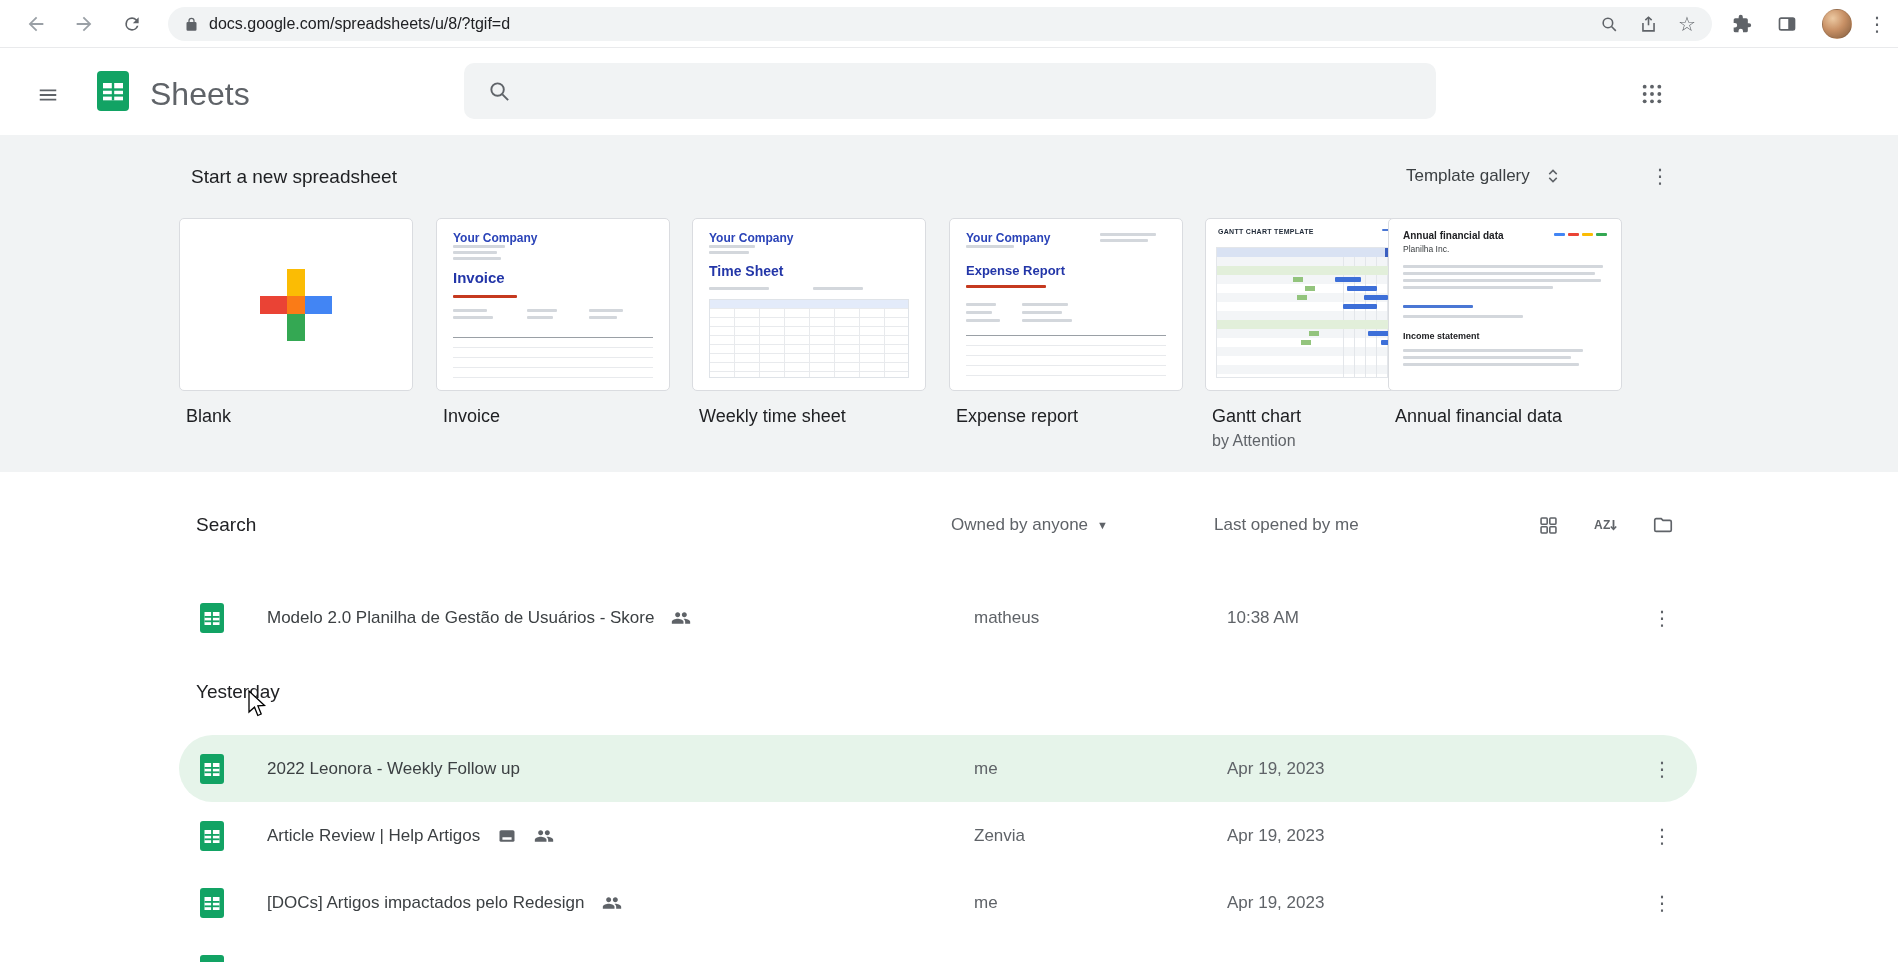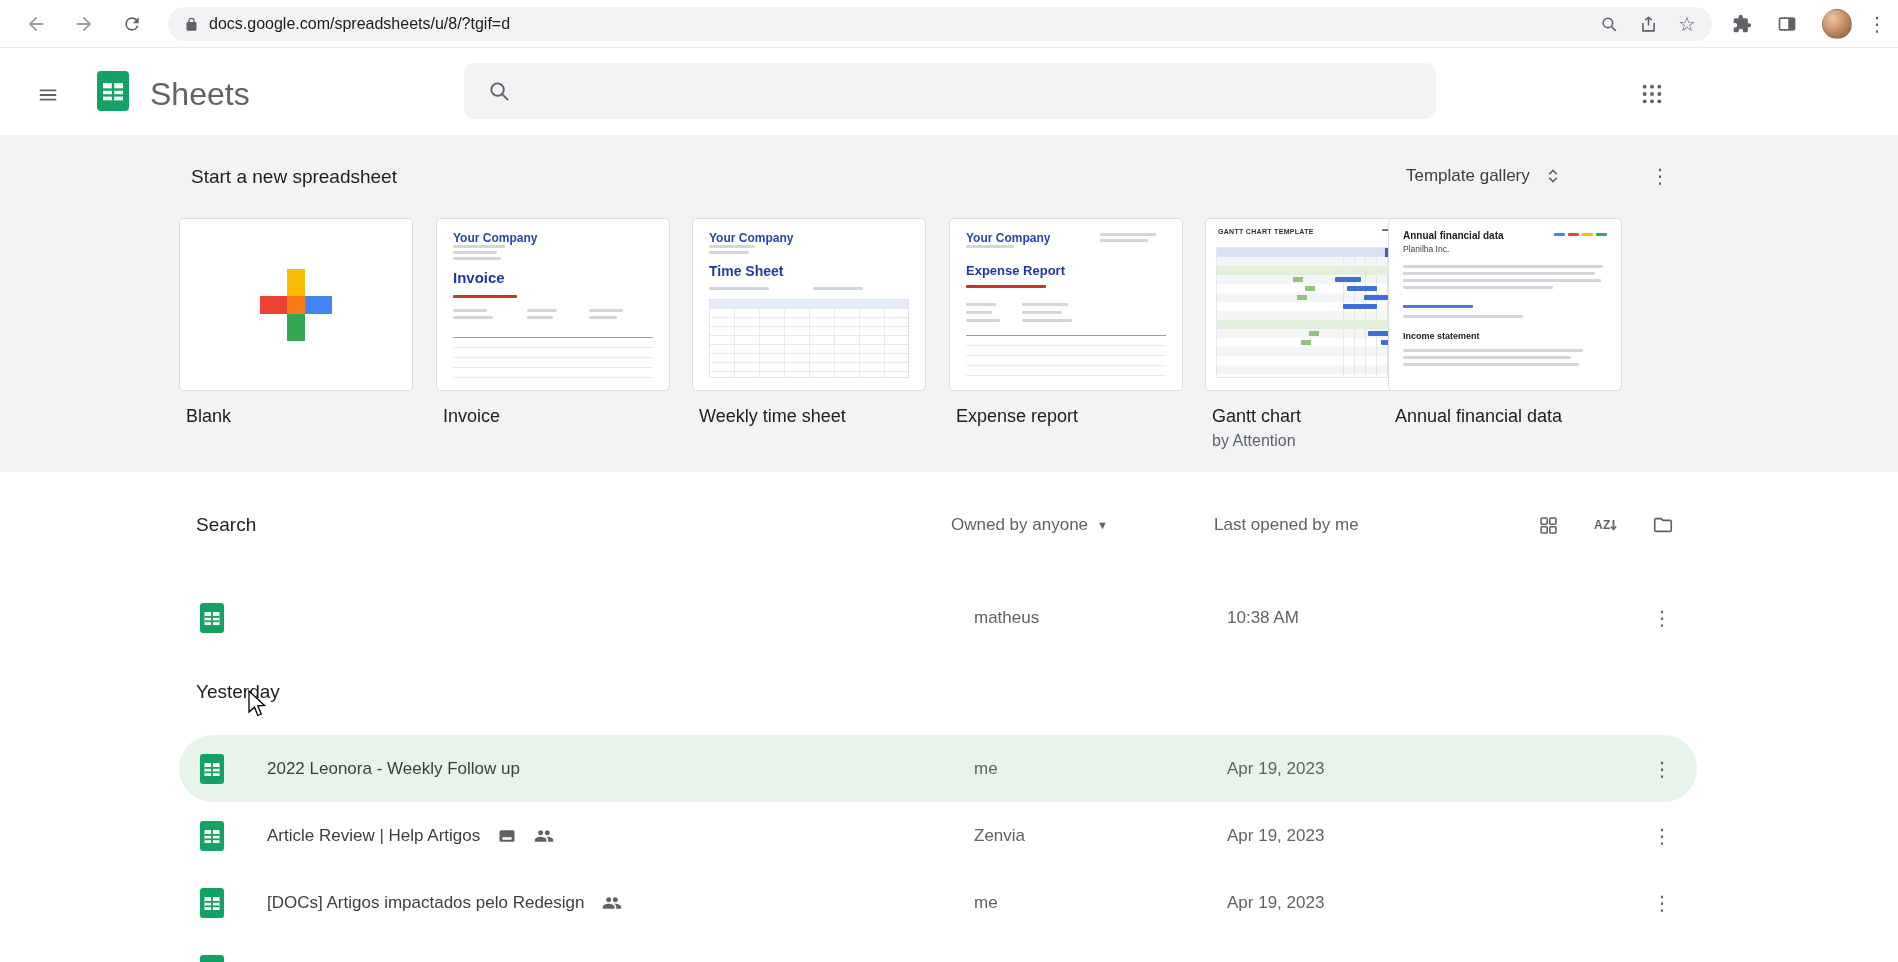--- a/index.html
+++ b/index.html
@@ -391,20 +391,26 @@
     <button class="view-btn" style="left:1643px">
       <svg width="22" height="22" viewBox="0 0 24 24" fill="none" stroke="#5f6368" stroke-width="1.8">
         <path d="M10 5H4.5A1.5 1.5 0 0 0 3 6.5v11A1.5 1.5 0 0 0 4.5 19h15a1.5 1.5 0 0 0 1.5-1.5v-9A1.5 1.5 0 0 0 19.5 7H12l-2-2z"></path>
       </svg>
     </button>
 
     <div class="frow" style="top:112px">
       <svg class="ficon" width="24" height="30" viewBox="0 0 24 30">
           <use href="#sym-sheet"></use>
         </svg>
+      <div class="fname">
+        <span>Modelo 2.0 Planilha de Gestão de Usuários - Skore</span>
+        <svg class="ic" width="20" height="20" viewBox="0 0 24 24">
+            <use href="#sym-people"></use>
+          </svg>
+      </div>
       <div class="fmeta" style="left:974px">matheus</div>
       <div class="fmeta" style="left:1227px">10:38 AM</div>
       <button class="fdots">
           <span class="dots-v">⋮</span>
         </button>
     </div>
 
     <div class="lh" style="left:196px;top:200px">
       <span class="sec-label">Yesterday</span>
     </div>

